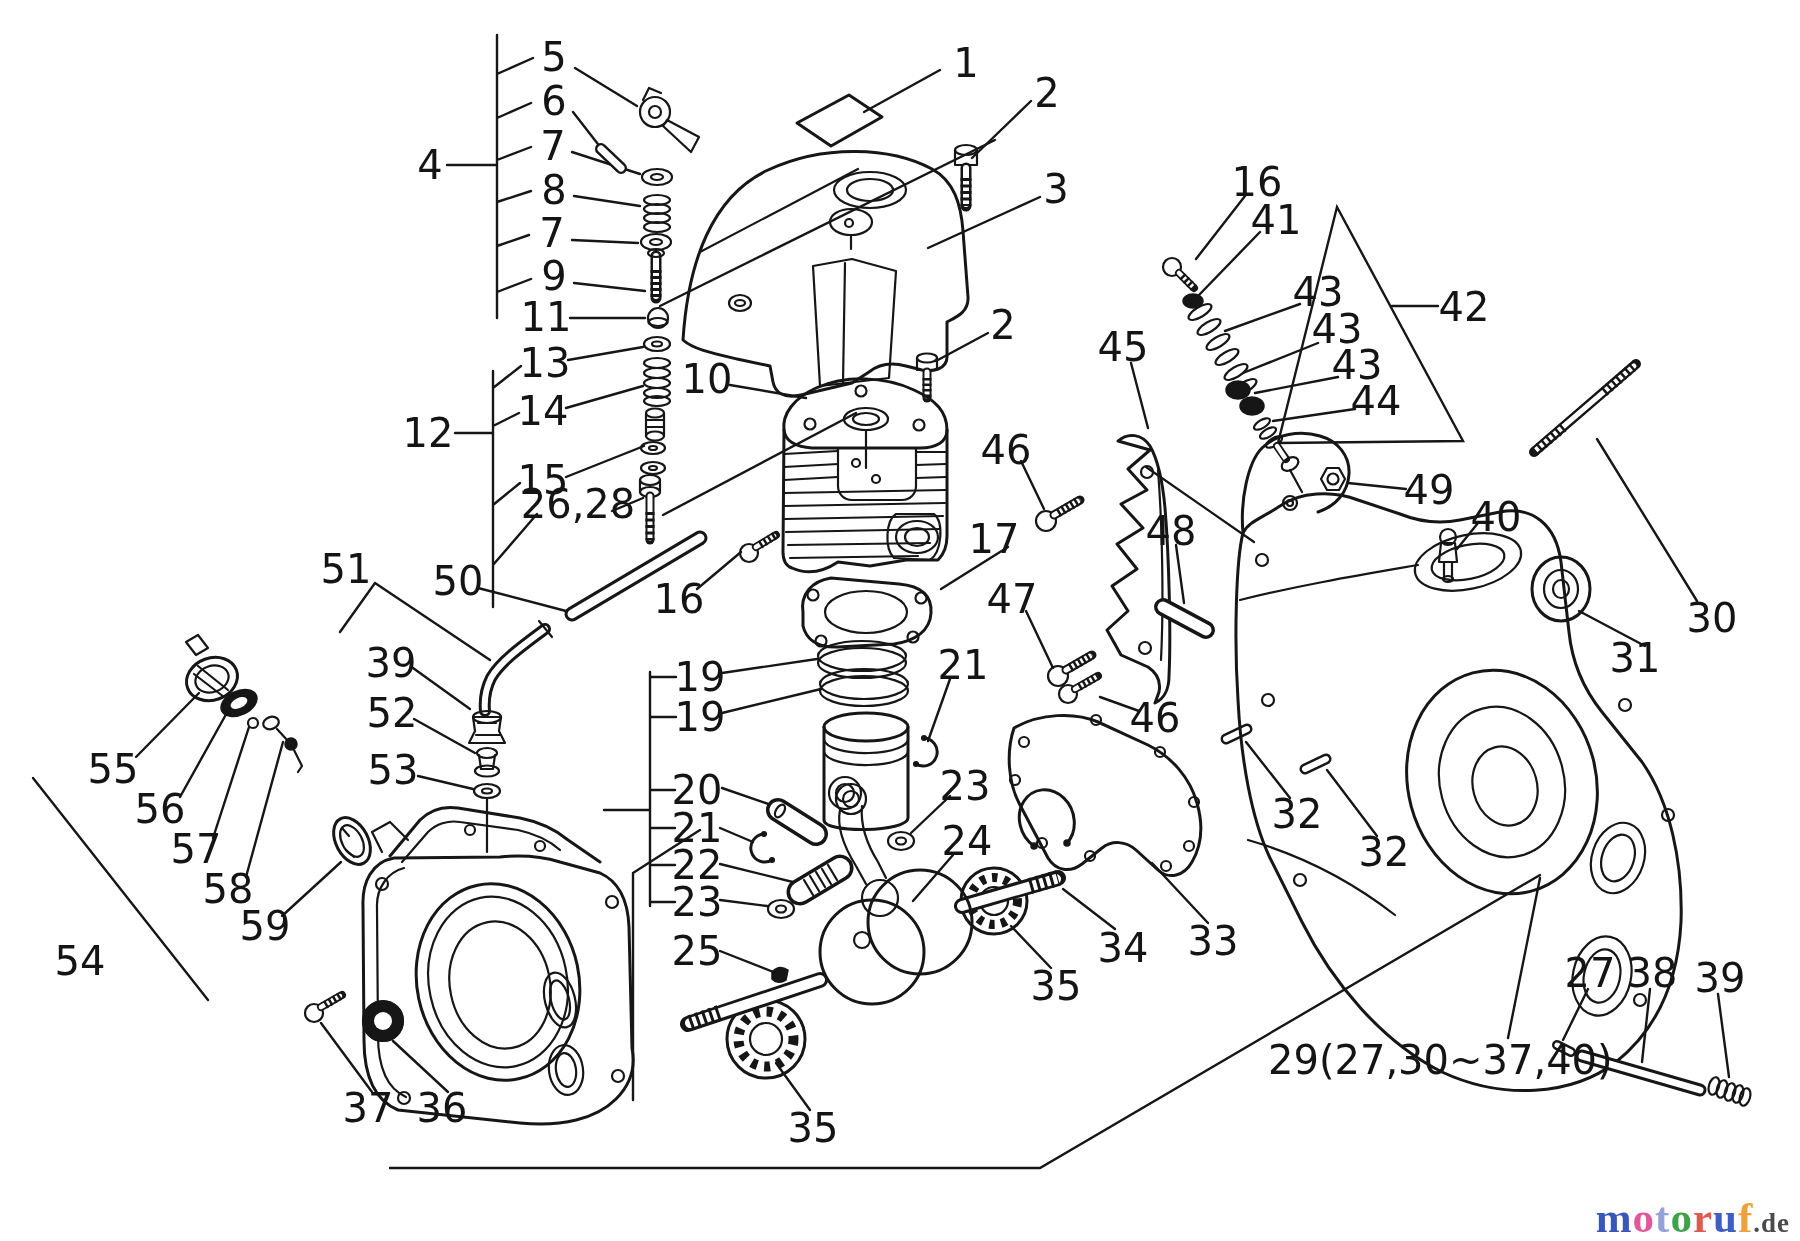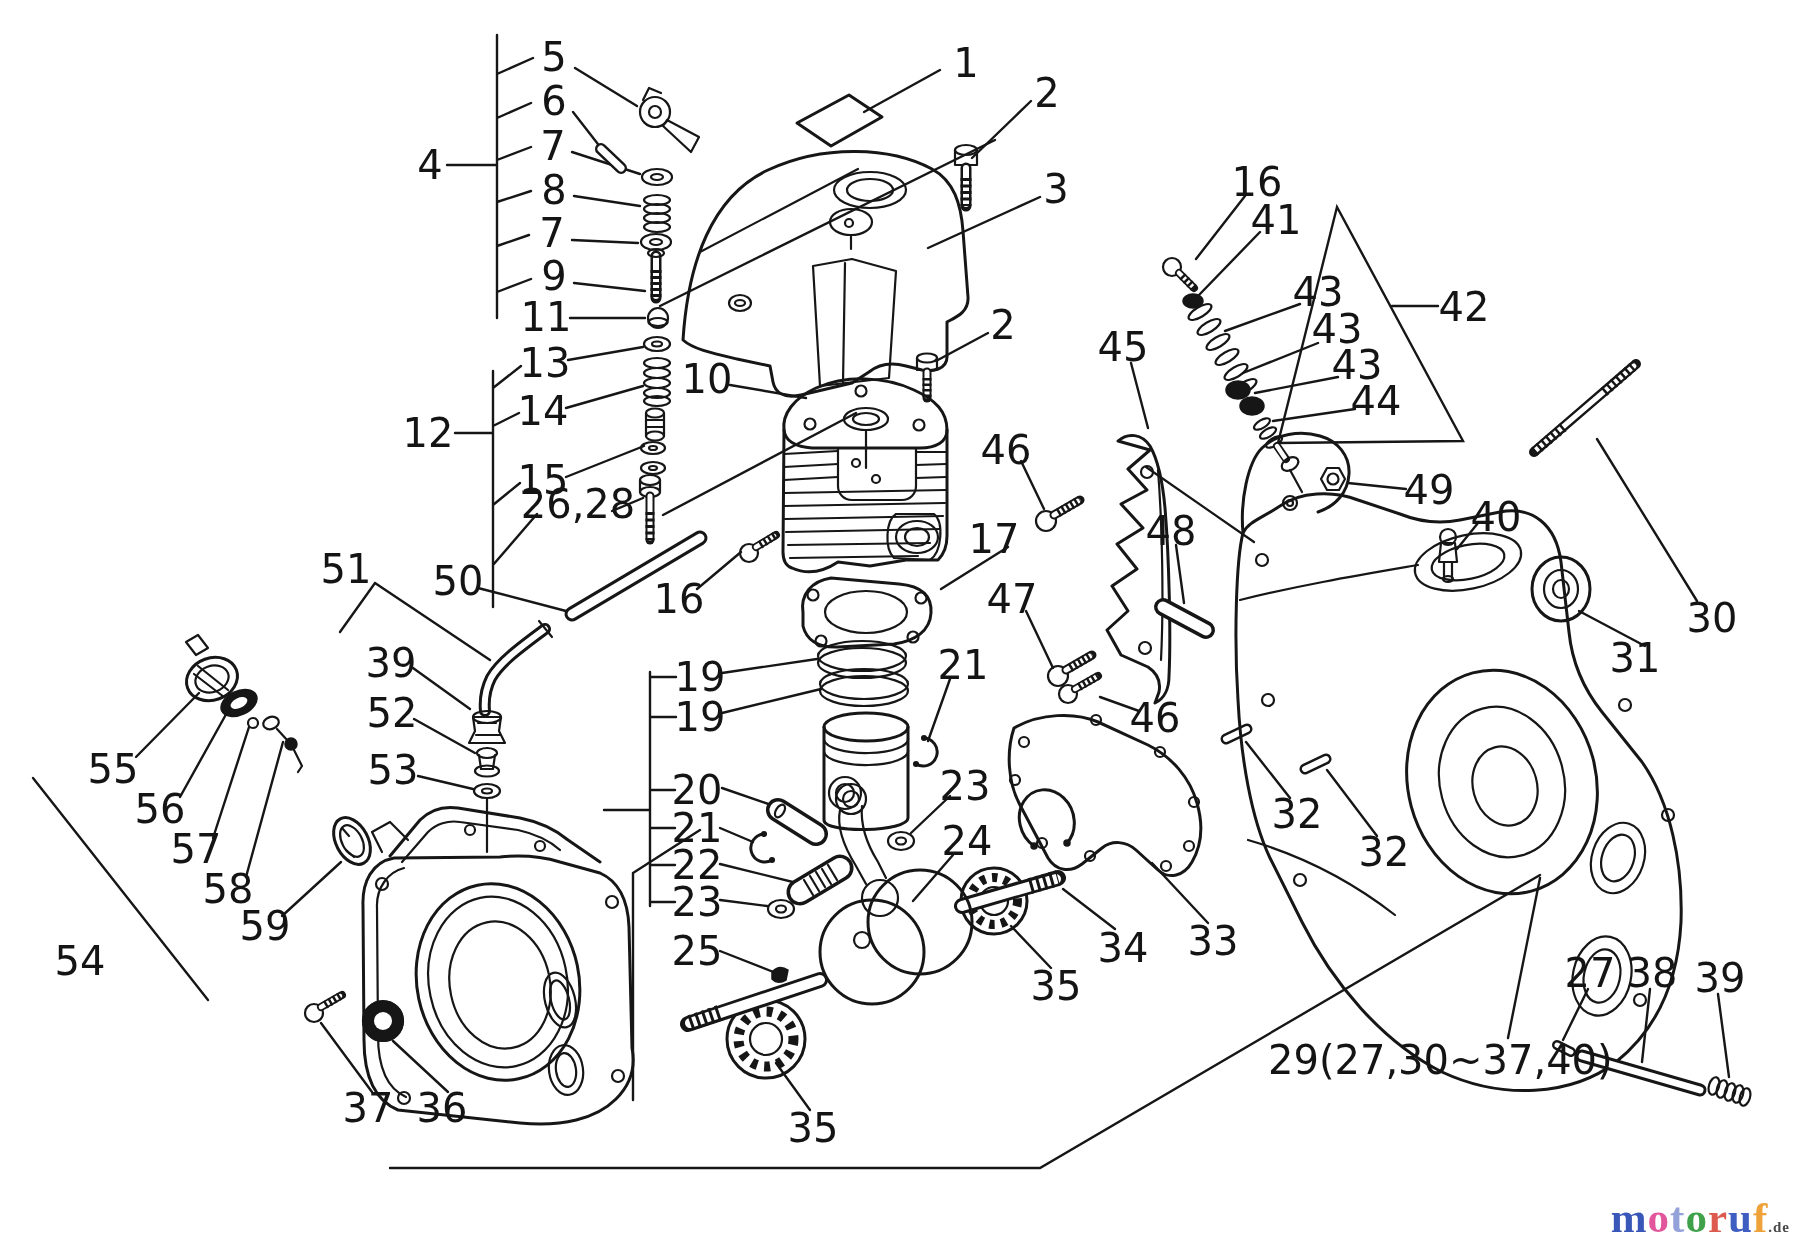--- a/index.html
+++ b/index.html
@@ -11,21 +11,21 @@
   .pt{stroke:#161616;stroke-width:3;fill:none;stroke-linejoin:round;stroke-linecap:round;}
   .pt2{stroke:#161616;stroke-width:2.2;fill:none;stroke-linejoin:round;stroke-linecap:round;}
   .fillb{fill:#161616;stroke:#161616;stroke-width:1.5;}
   .fillw{fill:#ffffff;stroke:none;}
   .cap-b{stroke:#161616;fill:none;stroke-linecap:round;}
   .cap-w{stroke:#ffffff;fill:none;stroke-linecap:round;}
   .thr{stroke:#161616;fill:none;stroke-linecap:butt;}
   .part-label{font-family:"DejaVu Sans",sans-serif;font-size:40px;fill:#141414;}
   .logo{position:absolute;right:10px;bottom:2px;font-family:"Liberation Serif",serif;
         font-weight:bold;font-size:43px;letter-spacing:1px;line-height:1;}
-  .logo .de{font-size:15px;color:#4a4a4a;}
+  .logo .de{font-size:27px;color:#4a4a4a;}
 </style>
 </head>
 <body>
 
 <div class="stage">
 <svg width="1800" height="1241" viewBox="0 0 1800 1241">
 
   <g>
     <path class="ln" d="M447,165 H497 M497,35 V318 M497,74 L533,58 M497,118 L531,103 M497,160 L531,147 M497,202 L531,191 M497,246 L529,235 M497,292 L531,279"></path>
     <path class="ln" d="M455,433 H493 M493,371 V607 M493,388 L521,366 M493,426 L519,413 M493,505 L520,483 M493,565 L537,514"></path>

